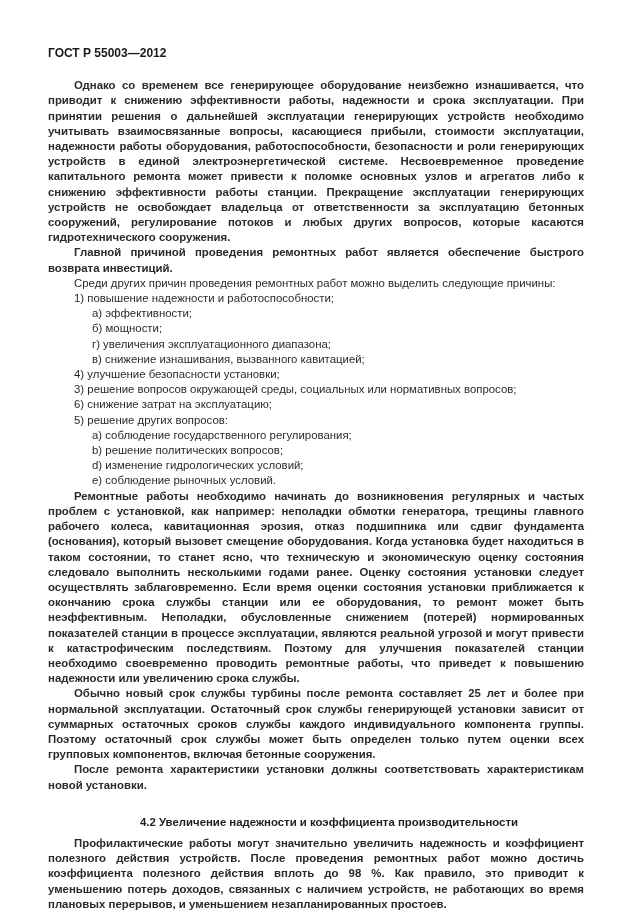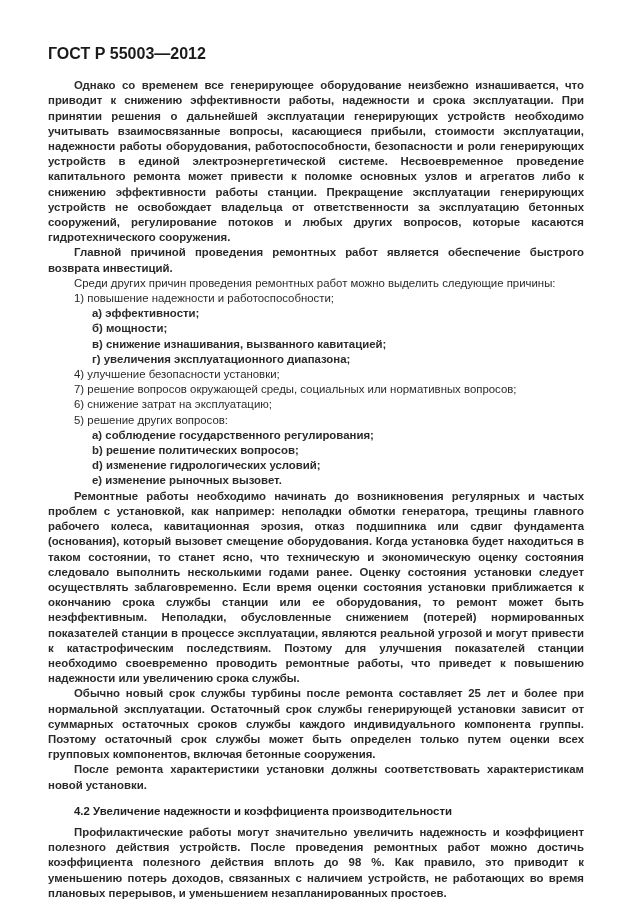--- a/index.html
+++ b/index.html
@@ -2,51 +2,51 @@
 <html><head>
   <meta charset="utf-8">
   <style>
     html, body { margin: 0; padding: 0; background: #ffffff; }
     body { width: 630px; height: 913px; position: relative; overflow: hidden; }
     .page {
       position: absolute; left: 48px; top: 46px; width: 536px;
       font-family: "Liberation Sans", sans-serif; color: #2a2a2a;
       font-size: 11.4px; line-height: 15.2px;
     }
-    .header { font-weight: bold; font-size: 16px; color: #1a1a1a; margin-bottom: 17px; }
+    .header { font-weight: bold; font-size: 12px; color: #1a1a1a; margin-bottom: 17px; }
     p { margin: 0; text-align: justify; text-align-last: left; }
     .ind { text-indent: 26px; font-weight: bold; }
     .l1 { padding-left: 26px; }
-    .l2 { padding-left: 44px; font-weight: bold; }
-    .section { font-weight: bold; padding-left: 26px; margin-top: 11px; margin-bottom: 6px; color: #1f1f1f; }
+    .l2 { padding-left: 44px; }
+    .section { font-weight: bold; padding-left: 26px; margin-top: 22px; margin-bottom: 6px; color: #1f1f1f; text-align: center; }
   </style>
 </head>
 <body>
 
 <div class="page">
   <div class="header">ГОСТ Р 55003—2012</div>
 
   <p class="ind">Однако со временем все генерирующее оборудование неизбежно изнашивается, что приводит к снижению эффективности работы, надежности и срока эксплуатации. При принятии решения о дальнейшей эксплуатации генерирующих устройств необходимо учитывать взаимосвязанные вопросы, касающиеся прибыли, стоимости эксплуатации, надежности работы оборудования, работоспособности, безопасности и роли генерирующих устройств в единой электроэнергетической системе. Несвоевременное проведение капитального ремонта может привести к поломке основных узлов и агрегатов либо к снижению эффективности работы станции. Прекращение эксплуатации генерирующих устройств не освобождает владельца от ответственности за эксплуатацию бетонных сооружений, регулирование потоков и любых других вопросов, которые касаются гидротехнического сооружения.</p>
   <p class="ind">Главной причиной проведения ремонтных работ является обеспечение быстрого возврата инвестиций.</p>
   <p class="l1">Среди других причин проведения ремонтных работ можно выделить следующие причины:</p>
 
   <div>
     <p class="l1">1) повышение надежности и работоспособности;</p>
     <p class="l2">а) эффективности;</p>
     <p class="l2">б) мощности;</p>
+    <p class="l2">г) увеличения эксплуатационного диапазона;</p>
     <p class="l2">в) снижение изнашивания, вызванного кавитацией;</p>
-    <p class="l2">г) увеличения эксплуатационного диапазона;</p>
     <p class="l1">4) улучшение безопасности установки;</p>
-    <p class="l1">7) решение вопросов окружающей среды, социальных или нормативных вопросов;</p>
+    <p class="l1">3) решение вопросов окружающей среды, социальных или нормативных вопросов;</p>
     <p class="l1">6) снижение затрат на эксплуатацию;</p>
     <p class="l1">5) решение других вопросов:</p>
     <p class="l2">а) соблюдение государственного регулирования;</p>
     <p class="l2">b) решение политических вопросов;</p>
     <p class="l2">d) изменение гидрологических условий;</p>
-    <p class="l2">e) изменение рыночных вызовет.</p>
+    <p class="l2">e) соблюдение рыночных условий.</p>
   </div>
 
   <p class="ind">Ремонтные работы необходимо начинать до возникновения регулярных и частых проблем с установкой, как например: неполадки обмотки генератора, трещины главного рабочего колеса, кавитационная эрозия, отказ подшипника или сдвиг фундамента (основания), который вызовет смещение оборудования. Когда установка будет находиться в таком состоянии, то станет ясно, что техническую и экономическую оценку состояния следовало выполнить несколькими годами ранее. Оценку состояния установки следует осуществлять заблаговременно. Если время оценки состояния установки приближается к окончанию срока службы станции или ее оборудования, то ремонт может быть неэффективным. Неполадки, обусловленные снижением (потерей) нормированных показателей станции в процессе эксплуатации, являются реальной угрозой и могут привести к катастрофическим последствиям. Поэтому для улучшения показателей станции необходимо своевременно проводить ремонтные работы, что приведет к повышению надежности или увеличению срока службы.</p>
   <p class="ind">Обычно новый срок службы турбины после ремонта составляет 25 лет и более при нормальной эксплуатации. Остаточный срок службы генерирующей установки зависит от суммарных остаточных сроков службы каждого индивидуального компонента группы. Поэтому остаточный срок службы может быть определен только путем оценки всех групповых компонентов, включая бетонные сооружения.</p>
   <p class="ind">После ремонта характеристики установки должны соответствовать характеристикам новой установки.</p>
 
   <div class="section">4.2 Увеличение надежности и коэффициента производительности</div>
 
   <p class="ind">Профилактические работы могут значительно увеличить надежность и коэффициент полезного действия устройств. После проведения ремонтных работ можно достичь коэффициента полезного действия вплоть до 98 %. Как правило, это приводит к уменьшению потерь доходов, связанных с наличием устройств, не работающих во время плановых перерывов, и уменьшением незапланированных простоев.</p>
 

